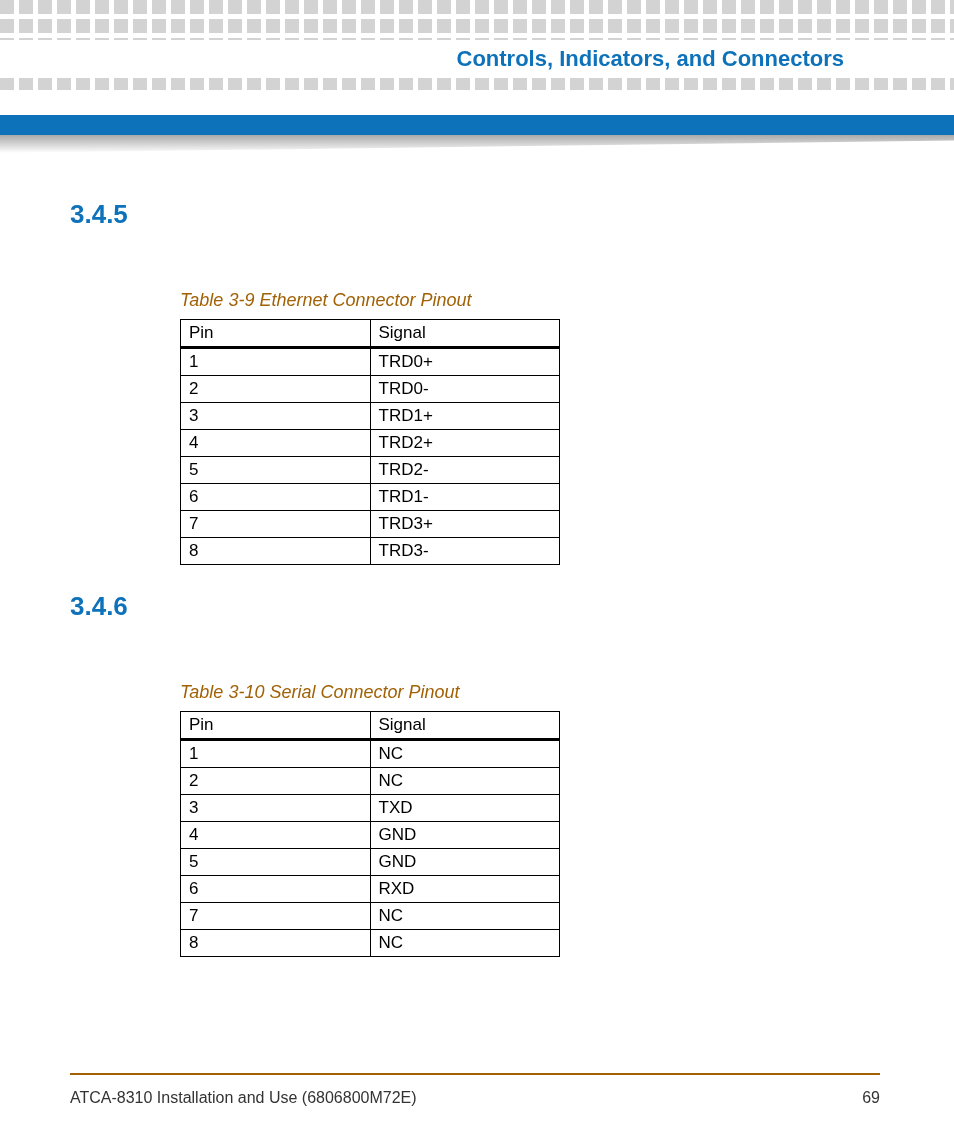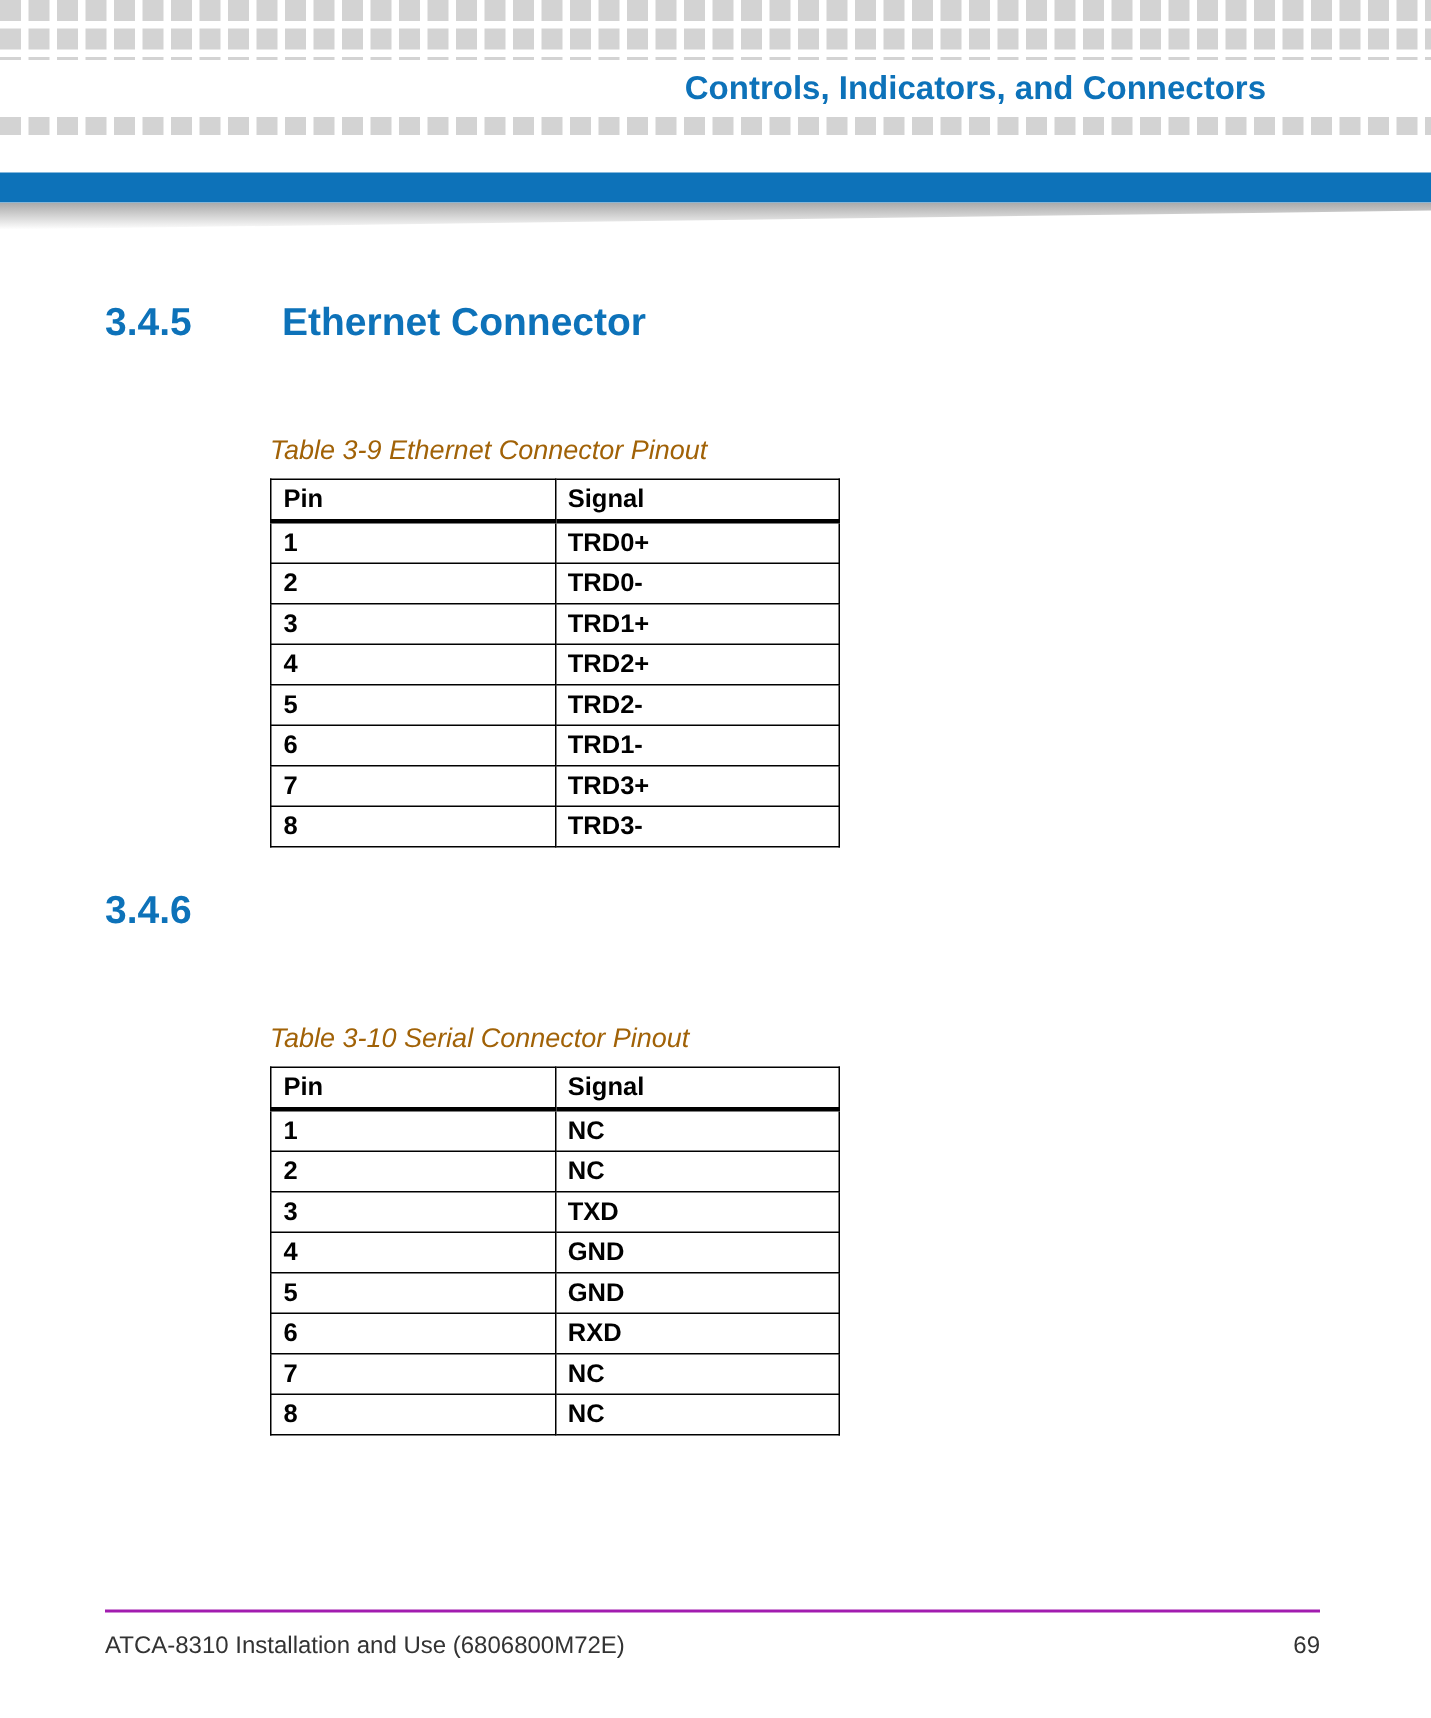--- a/index.html
+++ b/index.html
@@ -86,34 +86,34 @@
   }
   table.pinout {
     border-collapse: collapse;
     width: 380px;
     font-size: 17px;
   }
   table.pinout th, table.pinout td {
     border: 1px solid #000;
     padding: 3px 8px;
     text-align: left;
-    font-weight: 700;
+    font-weight: 400;
   }
   table.pinout thead th {
     border-bottom: 3px solid #000;
   }
   table.pinout col.c1 { width: 50%; }
   table.pinout col.c2 { width: 50%; }
 
   .footer {
     position: absolute;
     bottom: 38px;
     left: 70px;
     width: 810px;
-    border-top: 2px solid #a21caf;
+    border-top: 2px solid #a16207;
     padding-top: 14px;
     display: flex;
     justify-content: space-between;
     font-size: 16px;
     color: #333;
   }
 </style>
 </head>
 <body>
 
@@ -387,21 +387,20 @@
 
 <div class="chapter-title">Controls, Indicators, and Connectors</div>
 
 <div class="blue-bar"></div>
 <div class="grey-wedge"></div>
 
 <div class="content">
 
   <div class="section-heading">
     <span class="num">3.4.5</span>
-    <span>Ethernet Connector</span>
   </div>
 
   <div class="table-block">
     <div class="table-caption">Table 3-9 Ethernet Connector Pinout</div>
     <table class="pinout">
       <colgroup>
           <col class="c1">
           <col class="c2">
         </colgroup>
       <thead>

